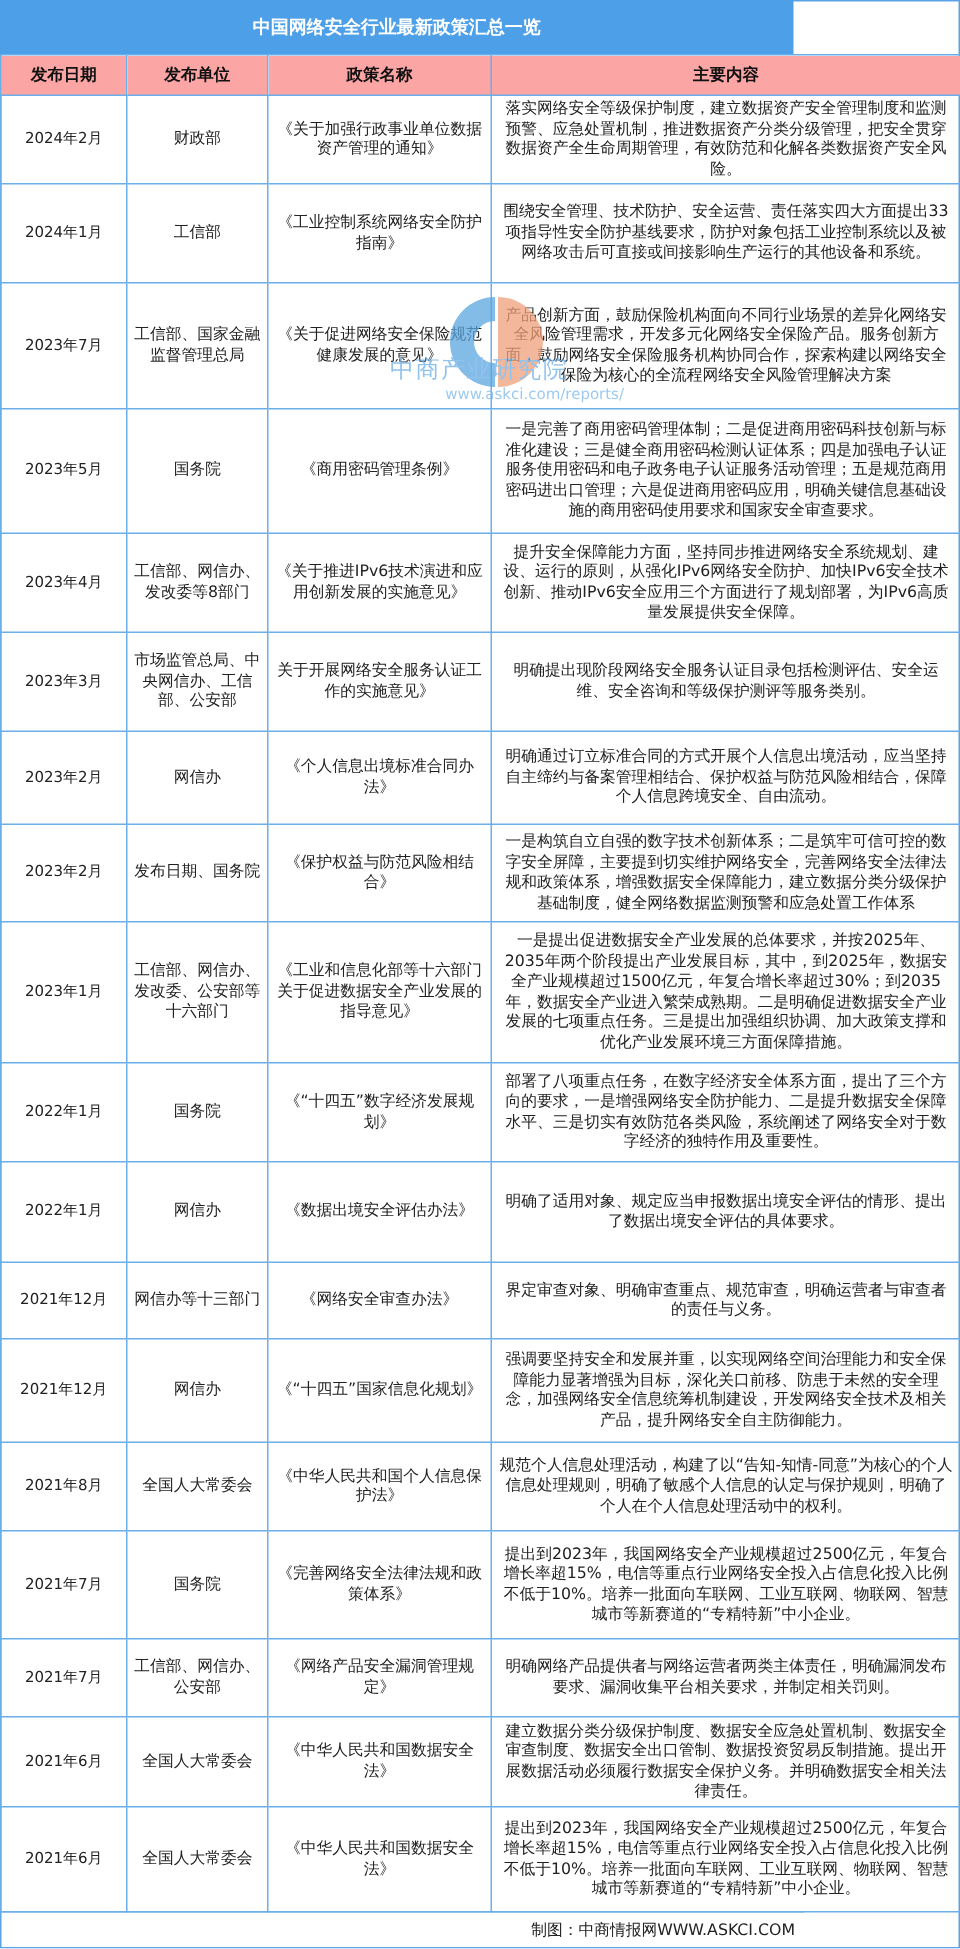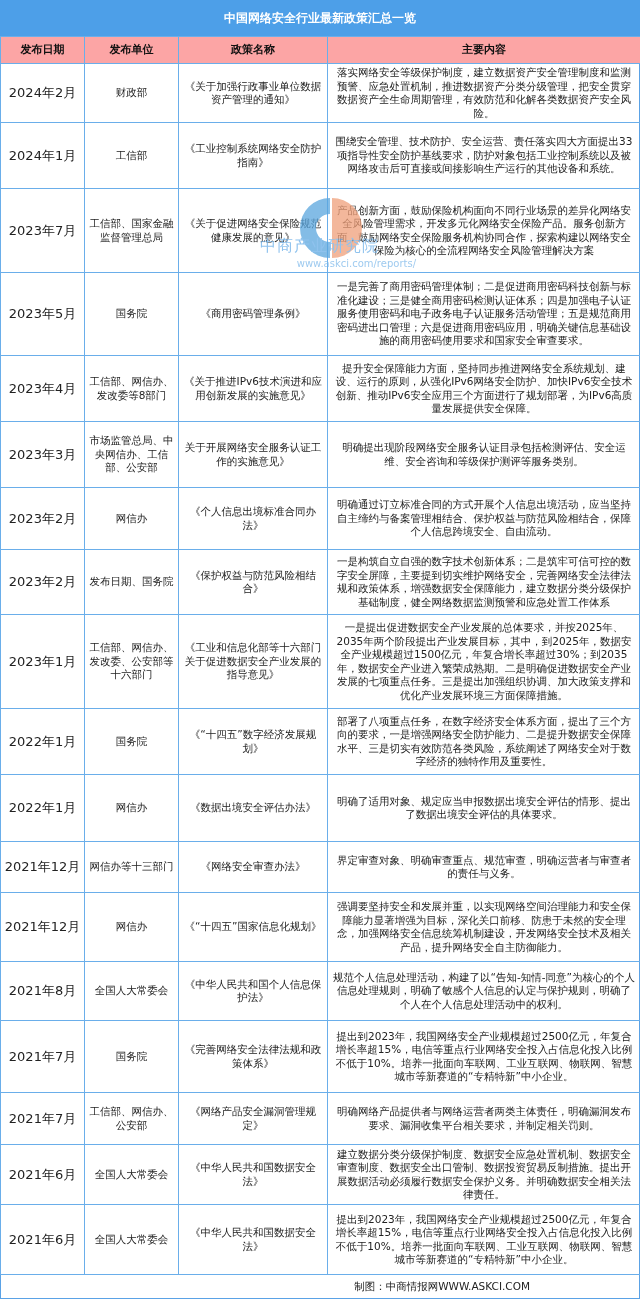--- a/index.html
+++ b/index.html
@@ -1,26 +1,26 @@
 <!DOCTYPE html>
 <html><head>
 <meta charset="utf-8">
 <style>
   html, body { margin: 0; padding: 0; background: #ffffff; }
   body { width: 640px; height: 1299px; overflow: hidden; position: relative;
          font-family: "DejaVu Sans", "Liberation Sans", sans-serif; color: #222; }
   .frame { position: absolute; left: 0; top: 0; width: 638px; height: 1297px; border: 1px solid #5aa2e6; }
-  .title-bar { position: absolute; left: 0; top: 0; width: 640px; height: 36px;
+  .title-bar { position: absolute; left: 0; top: 0; width: 529px; height: 36px;
                background: #4d9fe8; color: #fff; font-size: 12px; font-weight: bold;
                display: flex; align-items: center; justify-content: center; }
   table.policy { position: absolute; left: 0; top: 36px; width: 640px; border-collapse: collapse; table-layout: fixed; }
   table.policy th, table.policy td { border: 1px solid #6aaeea; text-align: center; vertical-align: middle;
                padding: 0 3px; font-size: 10.5px; line-height: 13.5px; overflow: hidden; }
   table.policy th { background: #fca5a5; font-weight: bold; font-size: 11px; color: #111; height: 26px; }
-  table.policy td.date { font-size: 13px; }
+  table.policy td.date { font-size: 10px; }
   table.policy td.content { padding: 0 4px; }
   .footer { position: absolute; left: 0; top: 1274px; width: 536px; height: 24px;
             border-top: 1px solid #6aaeea; display: flex; align-items: center; justify-content: flex-end;
             font-size: 10.5px; color: #222; box-sizing: border-box; padding-right: 6px; }
   .watermark { position: absolute; left: 278px; top: 196px; width: 110px; height: 110px; pointer-events: none; opacity: 0.75; }
   .wm-logo { position: absolute; left: 20px; top: 0; width: 64px; height: 64px; }
   .wm-text { position: absolute; left: -18px; top: 40px; width: 150px; text-align: left; color: #6aaee8;
              font-size: 16px; letter-spacing: 1px; }
   .wm-url { position: absolute; left: -12px; top: 62px; width: 150px; text-align: right; color: #7db8ea; font-size: 10px; }
 </style>

